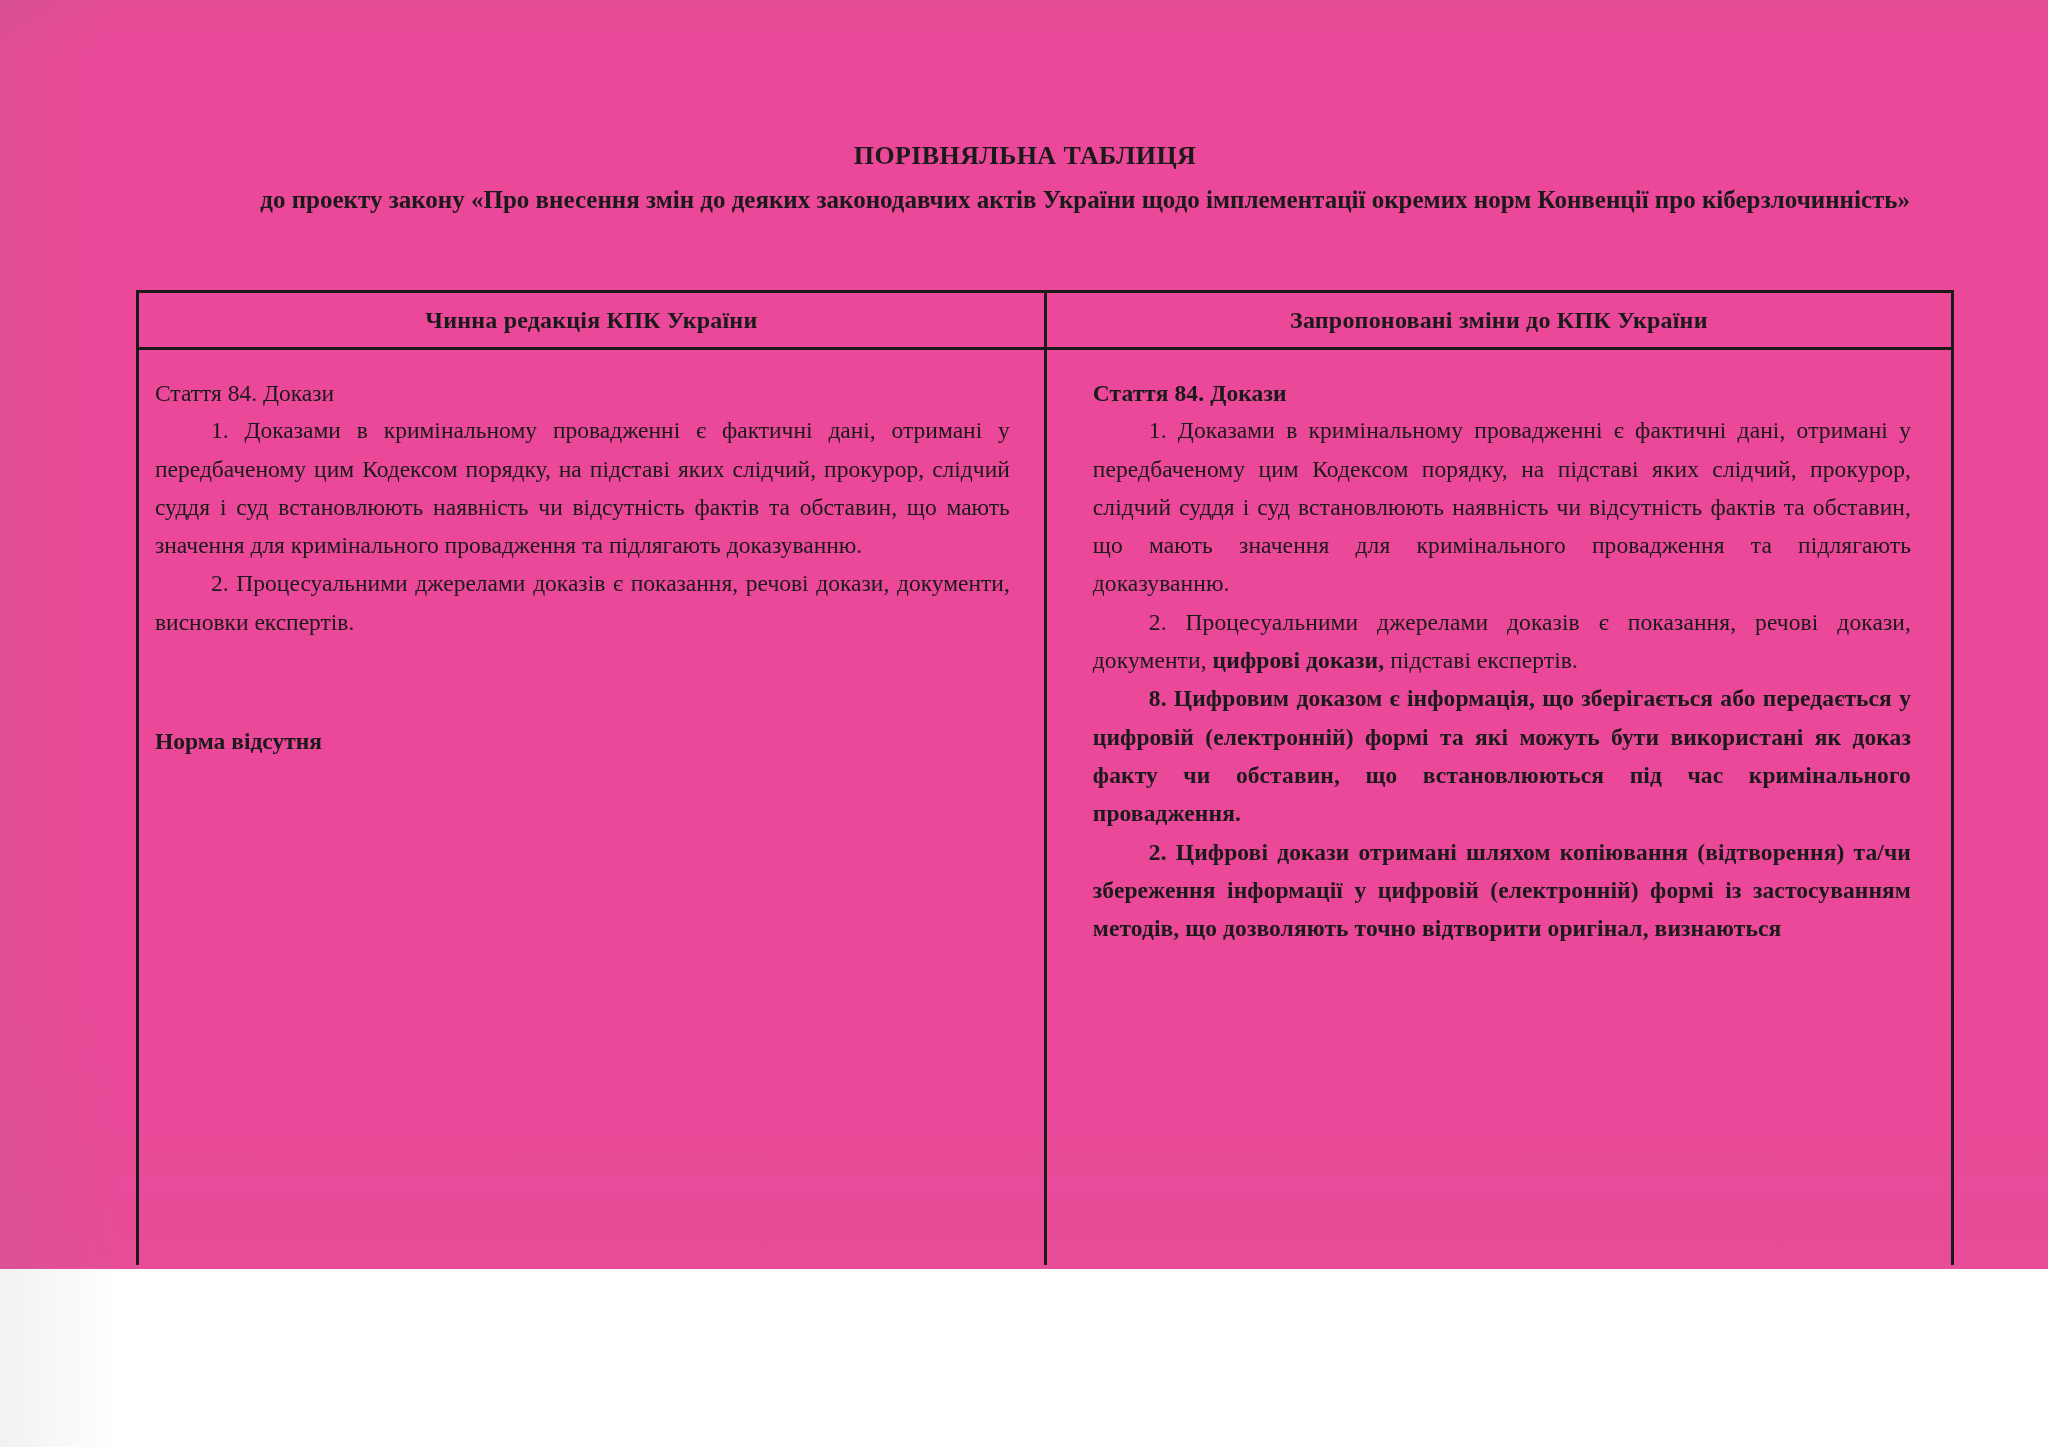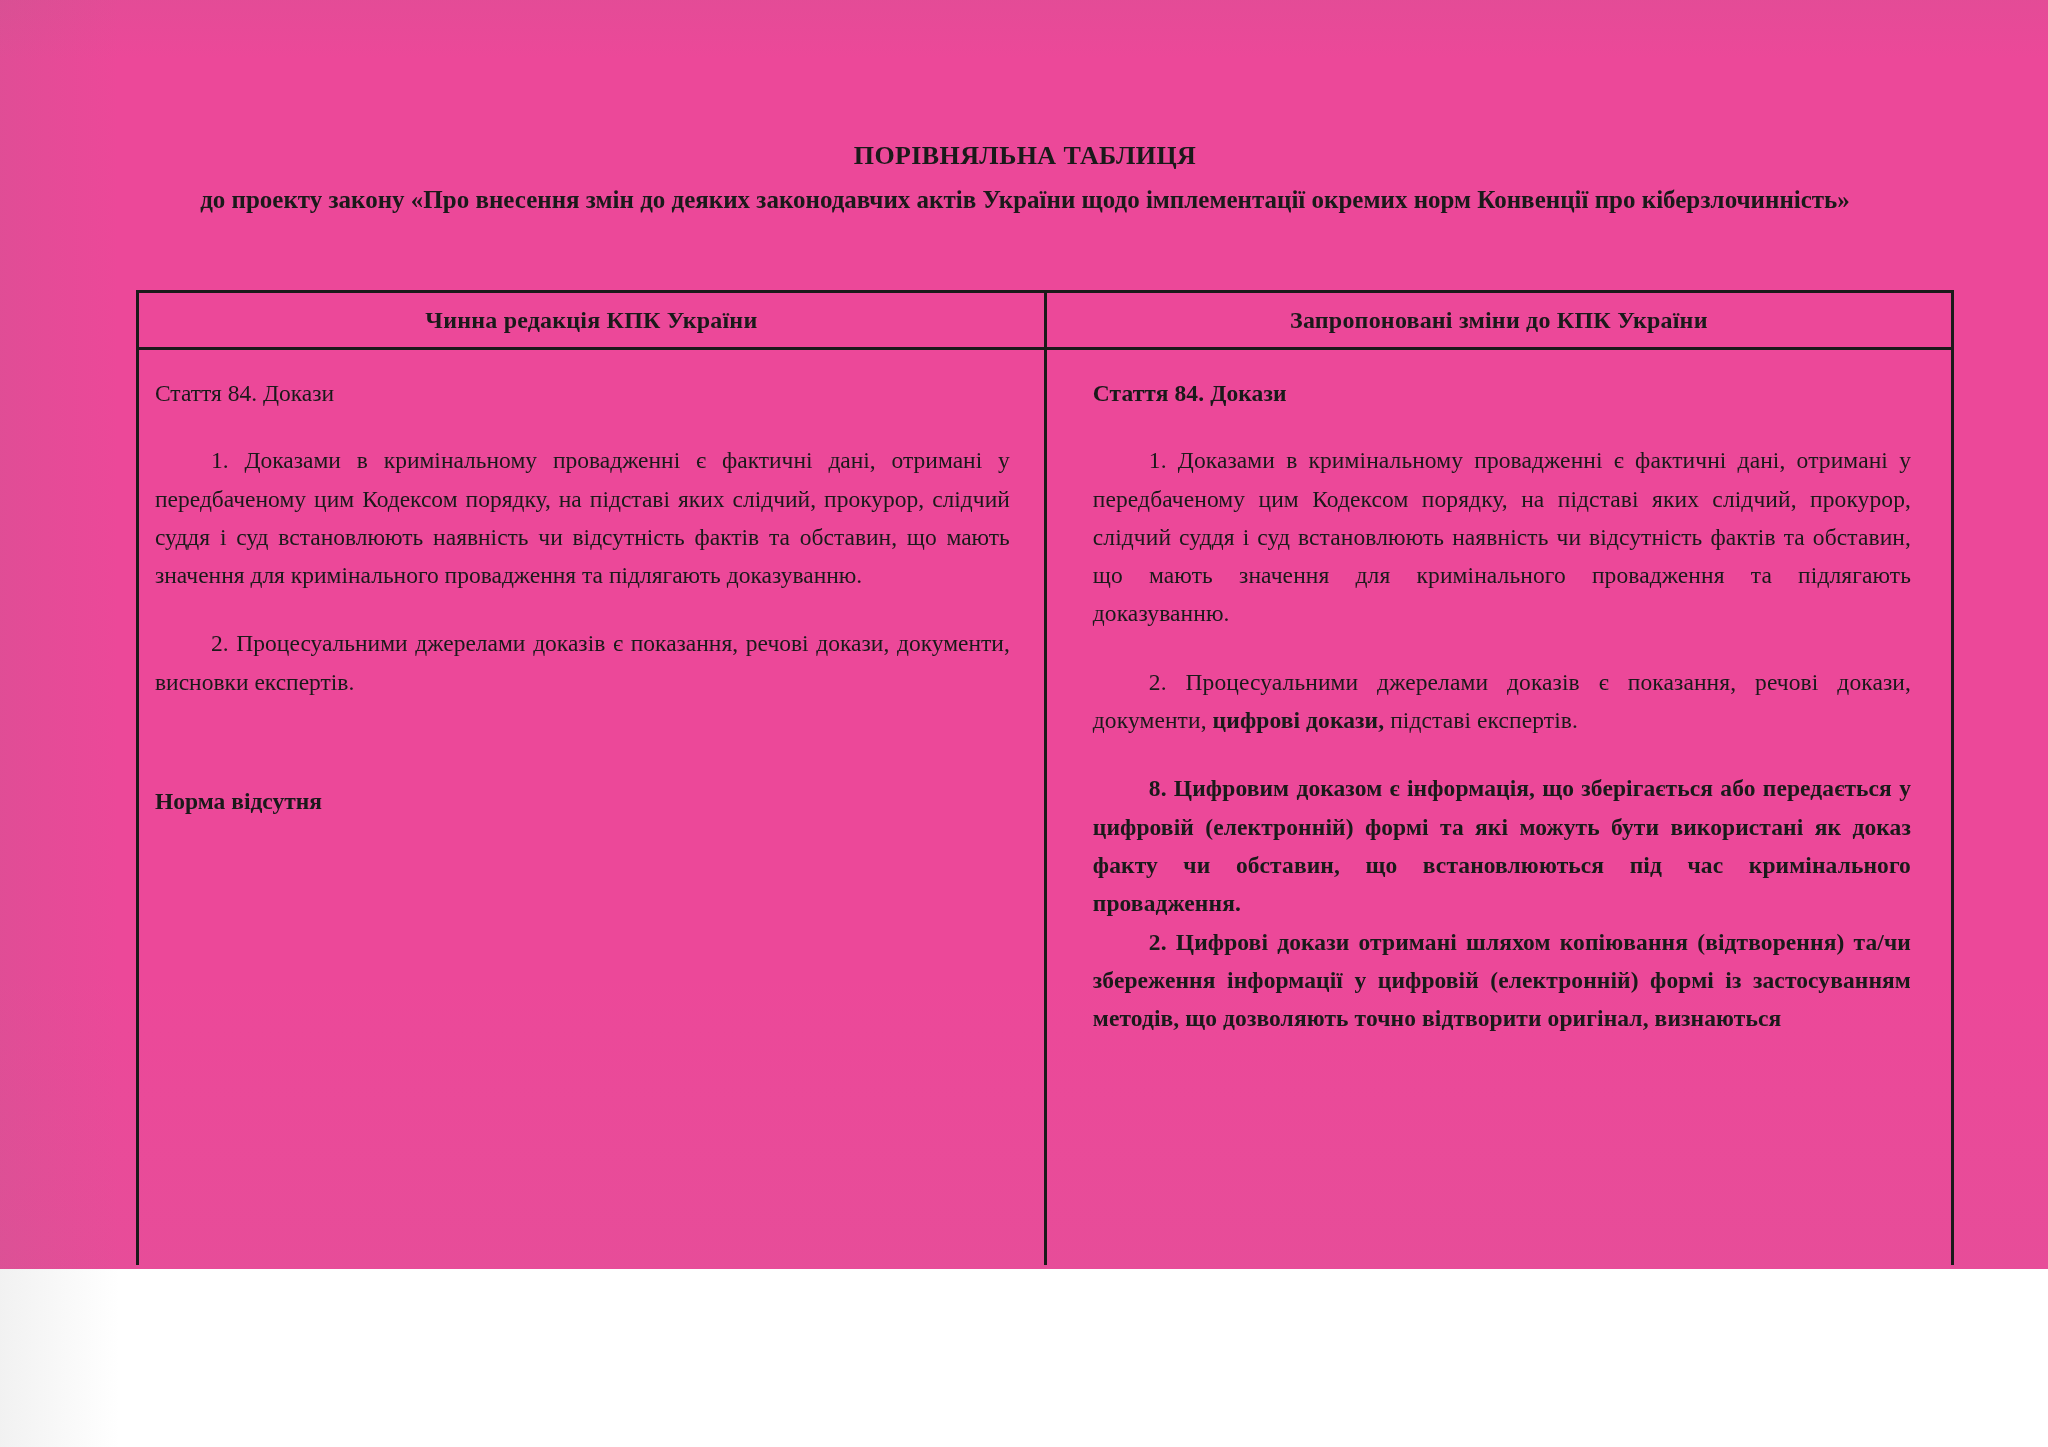--- a/index.html
+++ b/index.html
@@ -60,20 +60,21 @@
     font-weight: bold;
     letter-spacing: 0.4px;
     line-height: 1.25;
   }
   .doc-subtitle {
     margin-top: 10px;
     font-size: 25px;
     font-weight: bold;
     line-height: 1.38;
     padding: 0 10px;
+    text-align: right;
   }
 
   .table {
     position: absolute;
     left: 136px;
     top: 290px;
     width: 1818px;
     border: 3px solid #1a1a1a;
     border-bottom: none;
     box-sizing: border-box;
@@ -124,21 +125,20 @@
     margin: 0 0 0 0;
     font-size: 23.5px;
     line-height: 1.63;
     text-align: justify;
     text-indent: 0;
   }
   p.para.indent {
     text-indent: 56px;
   }
   p.para.gap {
-    margin-top: 30px;
   }
   p.para.gap-lg {
     margin-top: 81px;
   }
   p.para.bold {
     font-weight: bold;
   }
   .heading-line {
     font-size: 23.5px;
     line-height: 1.5;

